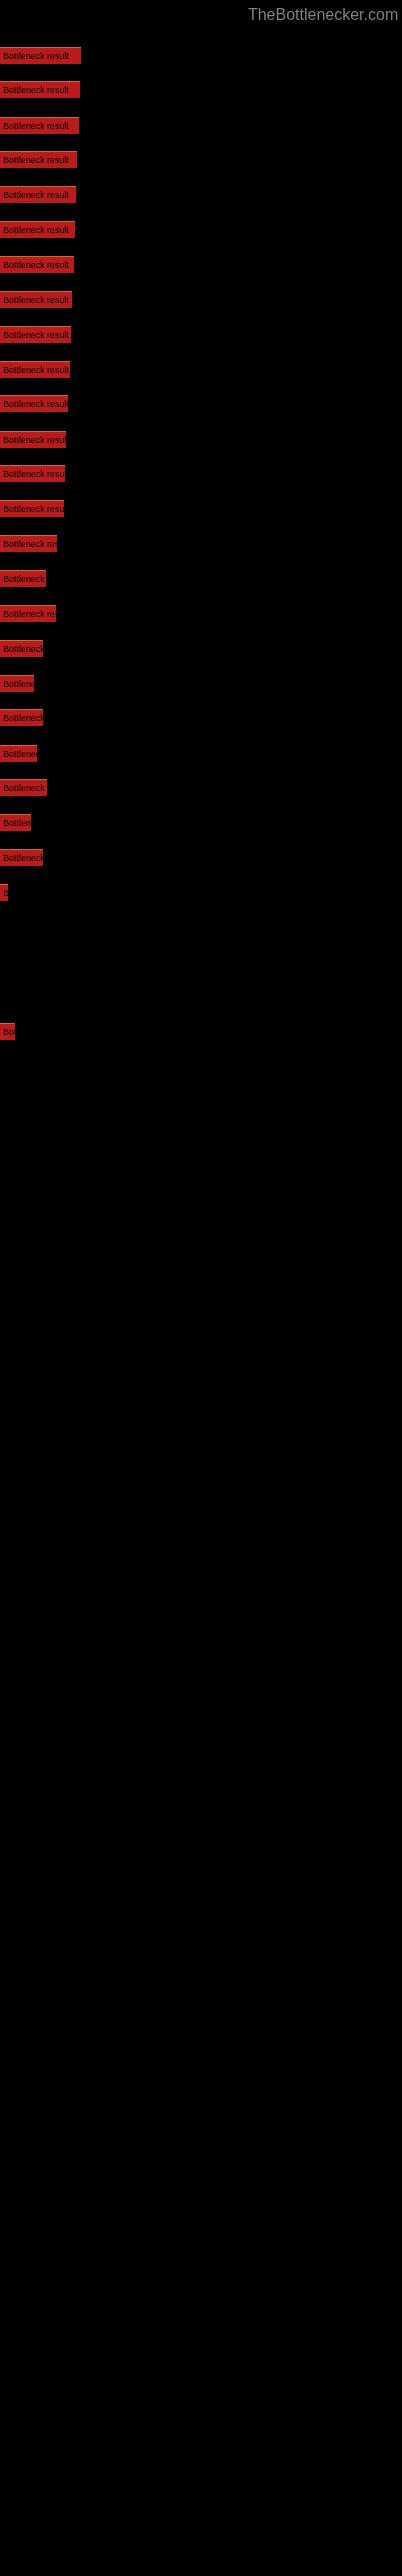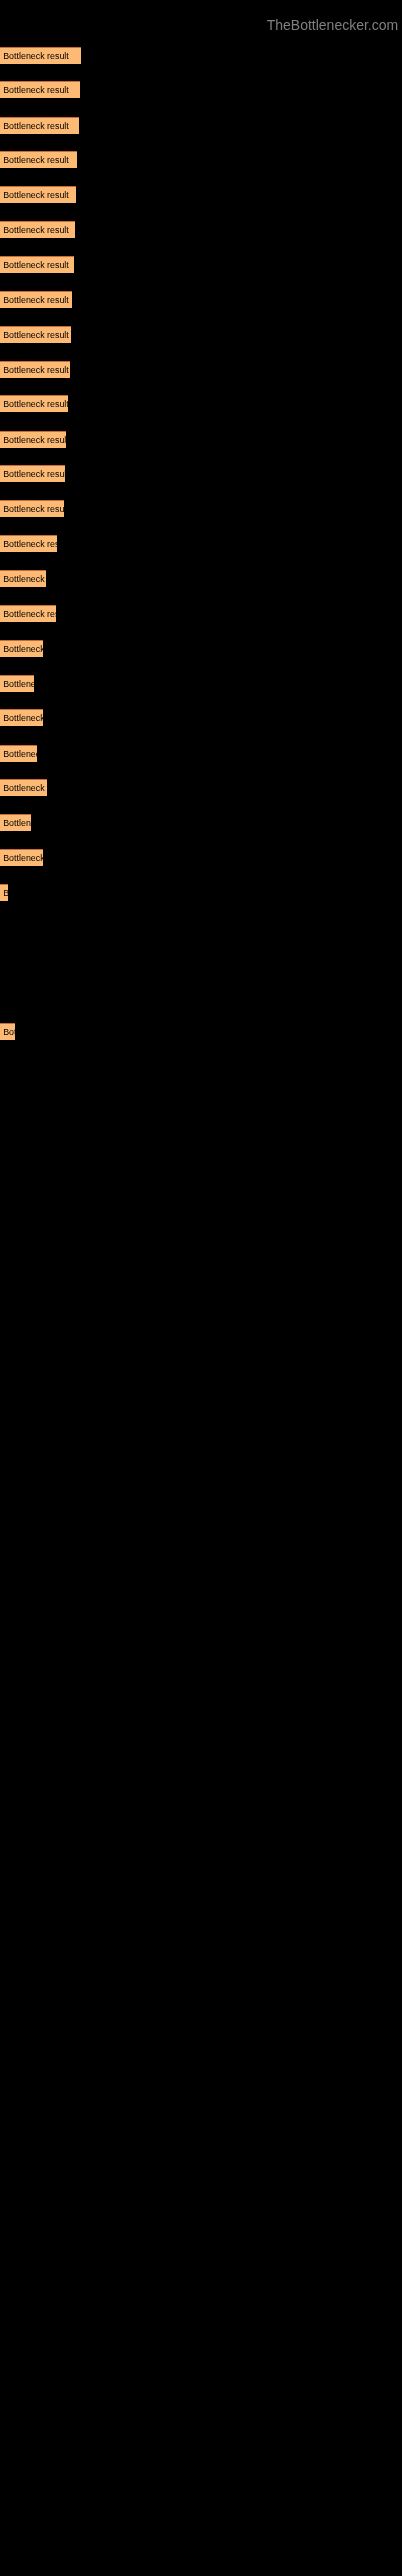--- a/index.html
+++ b/index.html
@@ -10,24 +10,24 @@
   body {
     width: 403px;
     height: 2576px;
     position: relative;
     font-family: "Liberation Sans", sans-serif;
     overflow: hidden;
   }
 
   .site-title {
     position: absolute;
-    top: 15px;
+    top: 4px;
     right: 4.8px;
     color: #808080;
-    font-size: 14px;
+    font-size: 16px;
     font-family: "Liberation Sans", sans-serif;
     letter-spacing: 0px;
     white-space: nowrap;
     line-height: 21px;
   }
 
   .chart-area {
     position: absolute;
     left: 0px;
     top: 0px;
@@ -39,21 +39,21 @@
     position: absolute;
     left: 0px;
     height: 17.7px;
   }
 
   .bar {
     position: absolute;
     left: 0px;
     top: 0px;
     height: 17.7px;
-    background: #fdba74;
+    background: #b91c1c;
     border-top: 0.8px solid #c86a33;
     border-bottom: 0.8px solid #000000;
     box-sizing: border-box;
     overflow: hidden;
     white-space: nowrap;
   }
 
   .bar-label {
     position: absolute;
     left: 3.2px;

